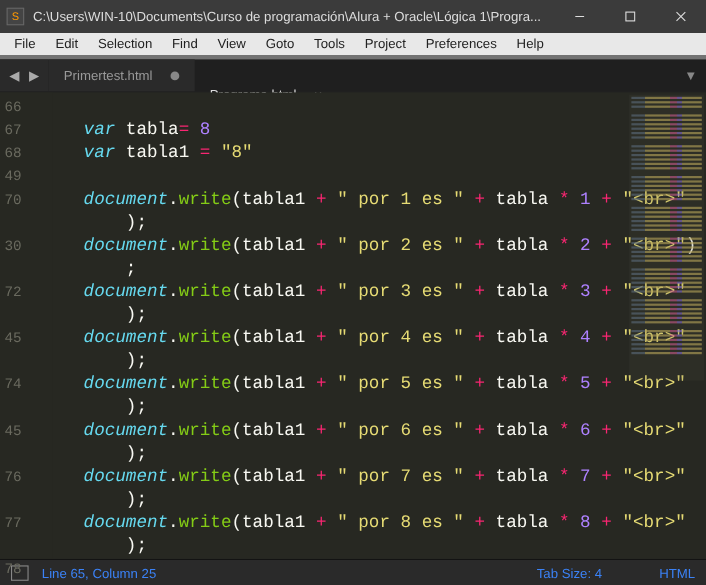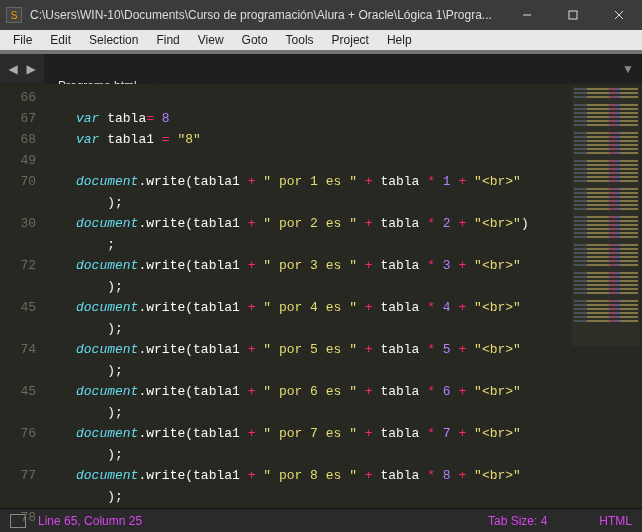--- a/index.html
+++ b/index.html
@@ -92,39 +92,38 @@
   height: 424px;
   background: #272822;
   position: relative;
 }
 .gutter {
   width: 48px;
   background: #272822;
   color: #6a6a5f;
   font-family: Consolas, "Courier New", monospace;
   font-size: 13px;
-  text-align: right;
   padding: 3px 12px 3px 4px;
   line-height: 21px;
 }
 .gutter .ln { height: 21px; }
 .code {
   flex: 1;
   font-family: Consolas, "Courier New", monospace;
-  font-size: 13px;
+  font-size: 16px;
   line-height: 21px;
   padding: 3px 0 3px 28px;
   color: #f8f8f2;
   white-space: pre;
   overflow: hidden;
 }
 .code .row { height: 21px; display: flex; align-items: baseline; }
 .kw-st  { color: #66d9ef; font-style: italic; }
 .kw-var { color: #f8f8f2; }
-.kw-fn  { color: #ffffff; }
+.kw-fn  { color: #84cc16; }
 .str    { color: #e6db74; }
 .op     { color: #f92672; }
 .num    { color: #ae81ff; }
 .punc   { color: #f8f8f2; }
 .minimap {
   position: absolute;
   right: 2px; top: 2px;
   width: 68px; height: 260px;
   background: rgba(80,80,70,0.15);
   display: flex; flex-direction: column;
@@ -136,21 +135,21 @@
   background: linear-gradient(90deg,#5b6b7b 0 20%,#b9a75a 20% 55%,#c85a8a 55% 65%,#8a6fcf 65% 72%,#b9a75a 72% 100%);
   opacity: 0.6;
 }
 .minimap .mblank { height: 2px; }
 .statusbar {
   height: 25px;
   background: #2a2a2a;
   border-top: 1px solid #111;
   display: flex;
   align-items: center;
-  color: #d946ef;
+  color: #3b82f6;
   font-size: 12px;
   padding: 0 10px;
   gap: 12px;
 }
 .statusbar .st-icon {
   width: 16px; height: 14px;
   border: 1px solid #888;
   display: inline-block;
 }
 .statusbar .spacer { flex: 1; }
@@ -183,27 +182,32 @@
 
 <div class="menubar">
   <span class="menu-item">File</span>
   <span class="menu-item">Edit</span>
   <span class="menu-item">Selection</span>
   <span class="menu-item">Find</span>
   <span class="menu-item">View</span>
   <span class="menu-item">Goto</span>
   <span class="menu-item">Tools</span>
   <span class="menu-item">Project</span>
+  <span class="menu-item">Preferences</span>
   <span class="menu-item">Help</span>
 </div>
 
 <div class="tabbar">
   <div class="tab-arrow-group">
     <div class="tab-arrow">◀</div>
     <div class="tab-arrow">▶</div>
+  </div>
+  <div class="tab inactive">
+    <span>Primertest.html</span>
+    <span class="dirty-dot"></span>
   </div>
   <div class="tab active">
     <span>Programa.html</span>
     <span class="close-x">×</span>
   </div>
   <div class="drop-arrow">▼</div>
 </div>
 
 <div class="editor-wrap">
   <div class="gutter" id="gutter">

